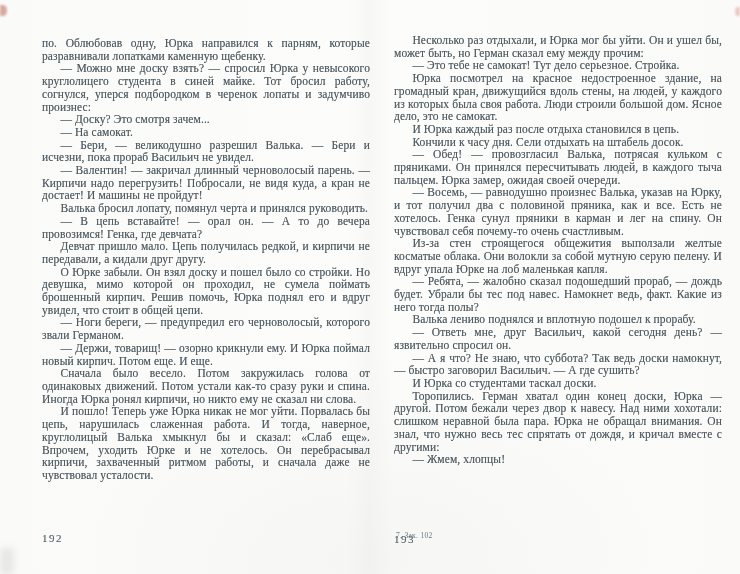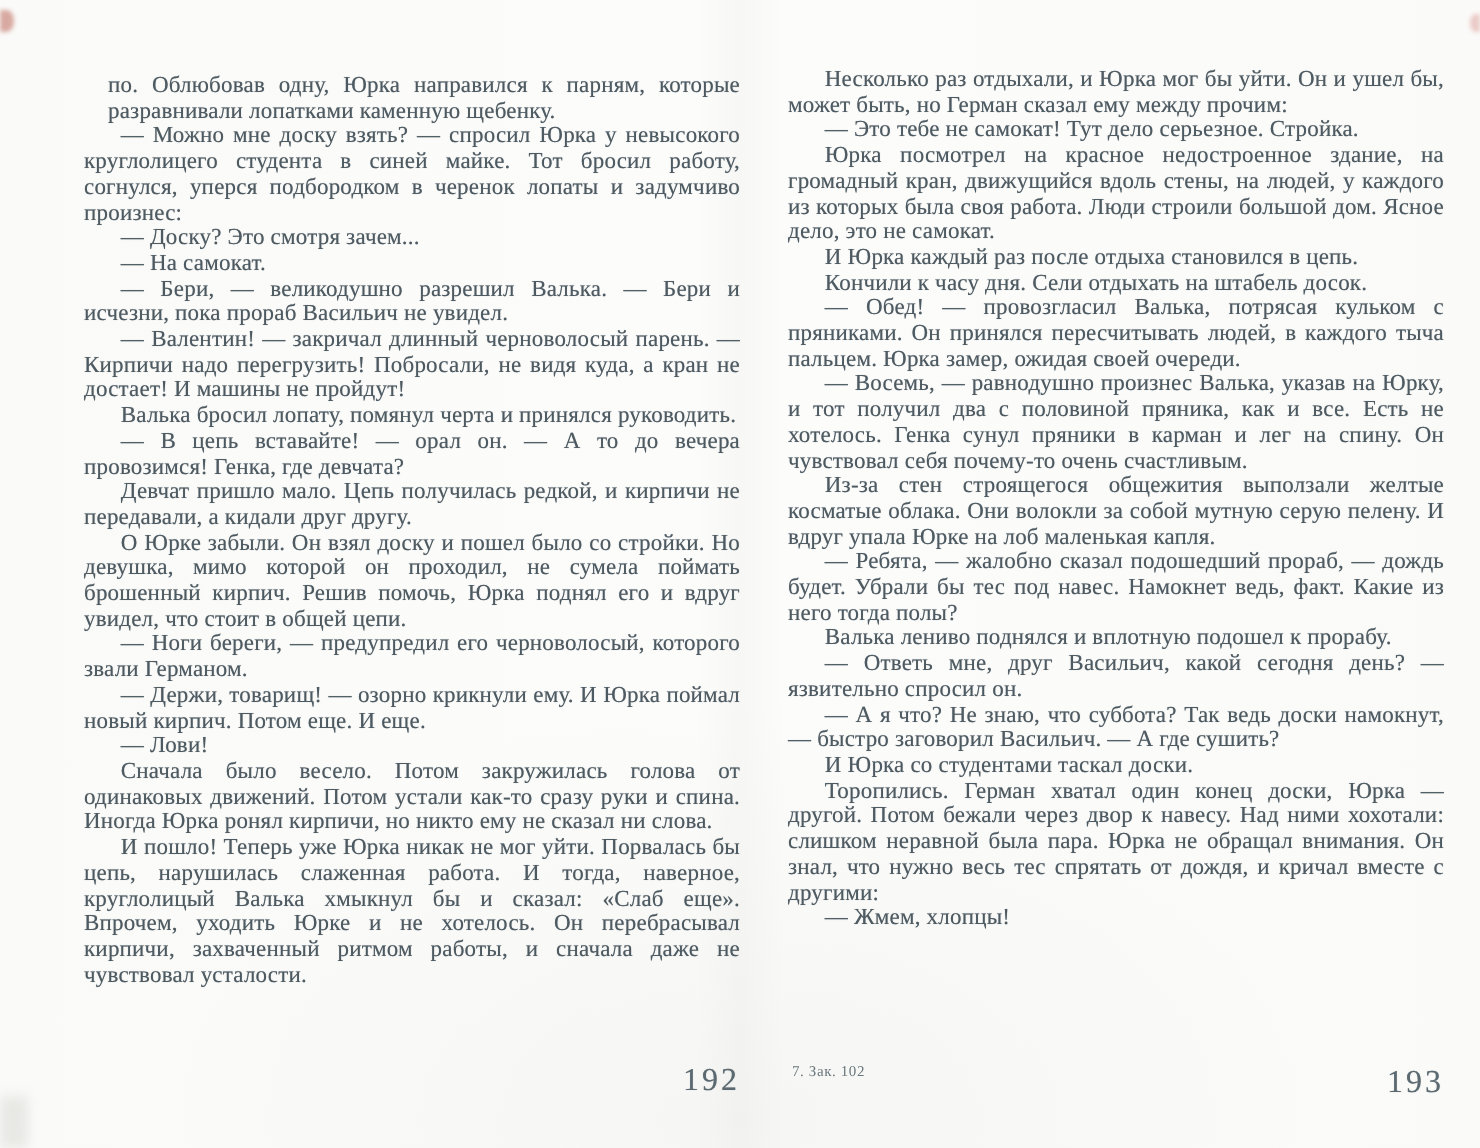--- a/index.html
+++ b/index.html
@@ -25,26 +25,26 @@
     width: 328px;
     font-size: 11.5px;
     line-height: 12.7px;
     text-align: justify;
     letter-spacing: 0.1px;
     text-shadow: 0 0 0.4px rgba(77,90,97,0.55);
   }
   .page-text.left  { left: 42px;  top: 37px; }
   .page-text.right { left: 394px; top: 34px; }
   .page-text p { margin: 0; text-indent: 1.6em; }
-  .page-text p.noindent { text-indent: 0; margin-left: 12px; }
+  .page-text p.noindent { text-indent: 0; }
   .pagenum {
     position: absolute;
     width: 328px;
-    text-align: right;
-    font-size: 16px;
+    text-align: left;
+    font-size: 11px;
     letter-spacing: 1.5px;
     color: #5b6970;
     text-shadow: 0 0 0.4px rgba(91,105,112,0.5);
   }
   .pagenum.left-num  { left: 42px;  top: 532px; }
   .pagenum.right-num { left: 394px; top: 533px; }
   .printmark {
     position: absolute;
     left: 396px;
     top: 531px;
@@ -83,21 +83,20 @@
       <p>— Доску? Это смотря зачем...</p>
       <p>— На самокат.</p>
       <p>— Бери, — великодушно разрешил Валька. — Бери и исчезни, пока прораб Васильич не увидел.</p>
       <p>— Валентин! — закричал длинный черноволосый парень. — Кирпичи надо перегрузить! Побросали, не видя куда, а кран не достает! И машины не пройдут!</p>
       <p>Валька бросил лопату, помянул черта и принялся руководить.</p>
       <p>— В цепь вставайте! — орал он. — А то до вечера провозимся! Генка, где девчата?</p>
       <p>Девчат пришло мало. Цепь получилась редкой, и кирпичи не передавали, а кидали друг другу.</p>
       <p>О Юрке забыли. Он взял доску и пошел было со стройки. Но девушка, мимо которой он проходил, не сумела поймать брошенный кирпич. Решив помочь, Юрка поднял его и вдруг увидел, что стоит в общей цепи.</p>
       <p>— Ноги береги, — предупредил его черноволосый, которого звали Германом.</p>
       <p>— Держи, товарищ! — озорно крикнули ему. И Юрка поймал новый кирпич. Потом еще. И еще.</p>
-      <p>— Лови!</p>
       <p>Сначала было весело. Потом закружилась голова от одинаковых движений. Потом устали как-то сразу руки и спина. Иногда Юрка ронял кирпичи, но никто ему не сказал ни слова.</p>
       <p>И пошло! Теперь уже Юрка никак не мог уйти. Порвалась бы цепь, нарушилась слаженная работа. И тогда, наверное, круглолицый Валька хмыкнул бы и сказал: «Слаб еще». Впрочем, уходить Юрке и не хотелось. Он перебрасывал кирпичи, захваченный ритмом работы, и сначала даже не чувствовал усталости.</p>
     </div>
 
   <div class="page-text right">
       <p>Несколько раз отдыхали, и Юрка мог бы уйти. Он и ушел бы, может быть, но Герман сказал ему между прочим:</p>
       <p>— Это тебе не самокат! Тут дело серьезное. Стройка.</p>
       <p>Юрка посмотрел на красное недостроенное здание, на громадный кран, движущийся вдоль стены, на людей, у каждого из которых была своя работа. Люди строили большой дом. Ясное дело, это не самокат.</p>
       <p>И Юрка каждый раз после отдыха становился в цепь.</p>
       <p>Кончили к часу дня. Сели отдыхать на штабель досок.</p>

